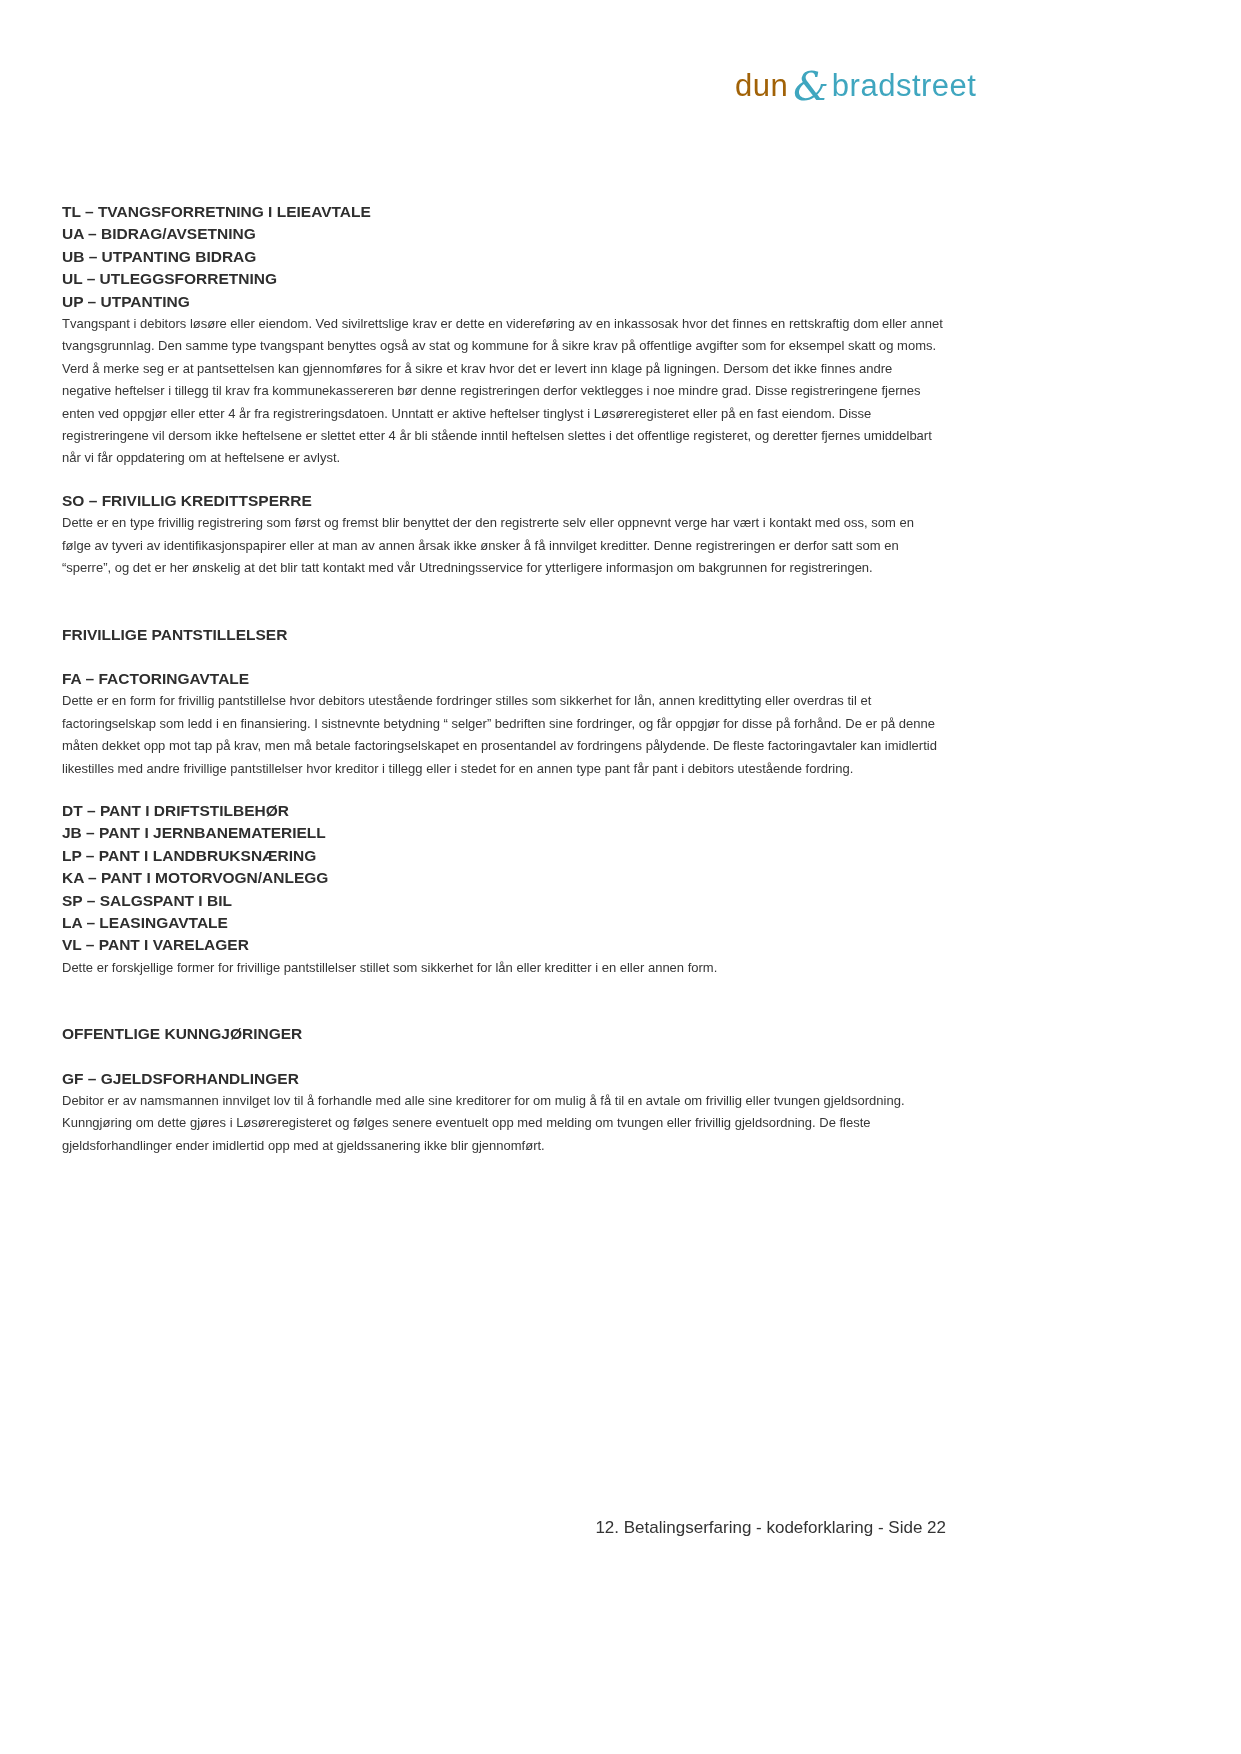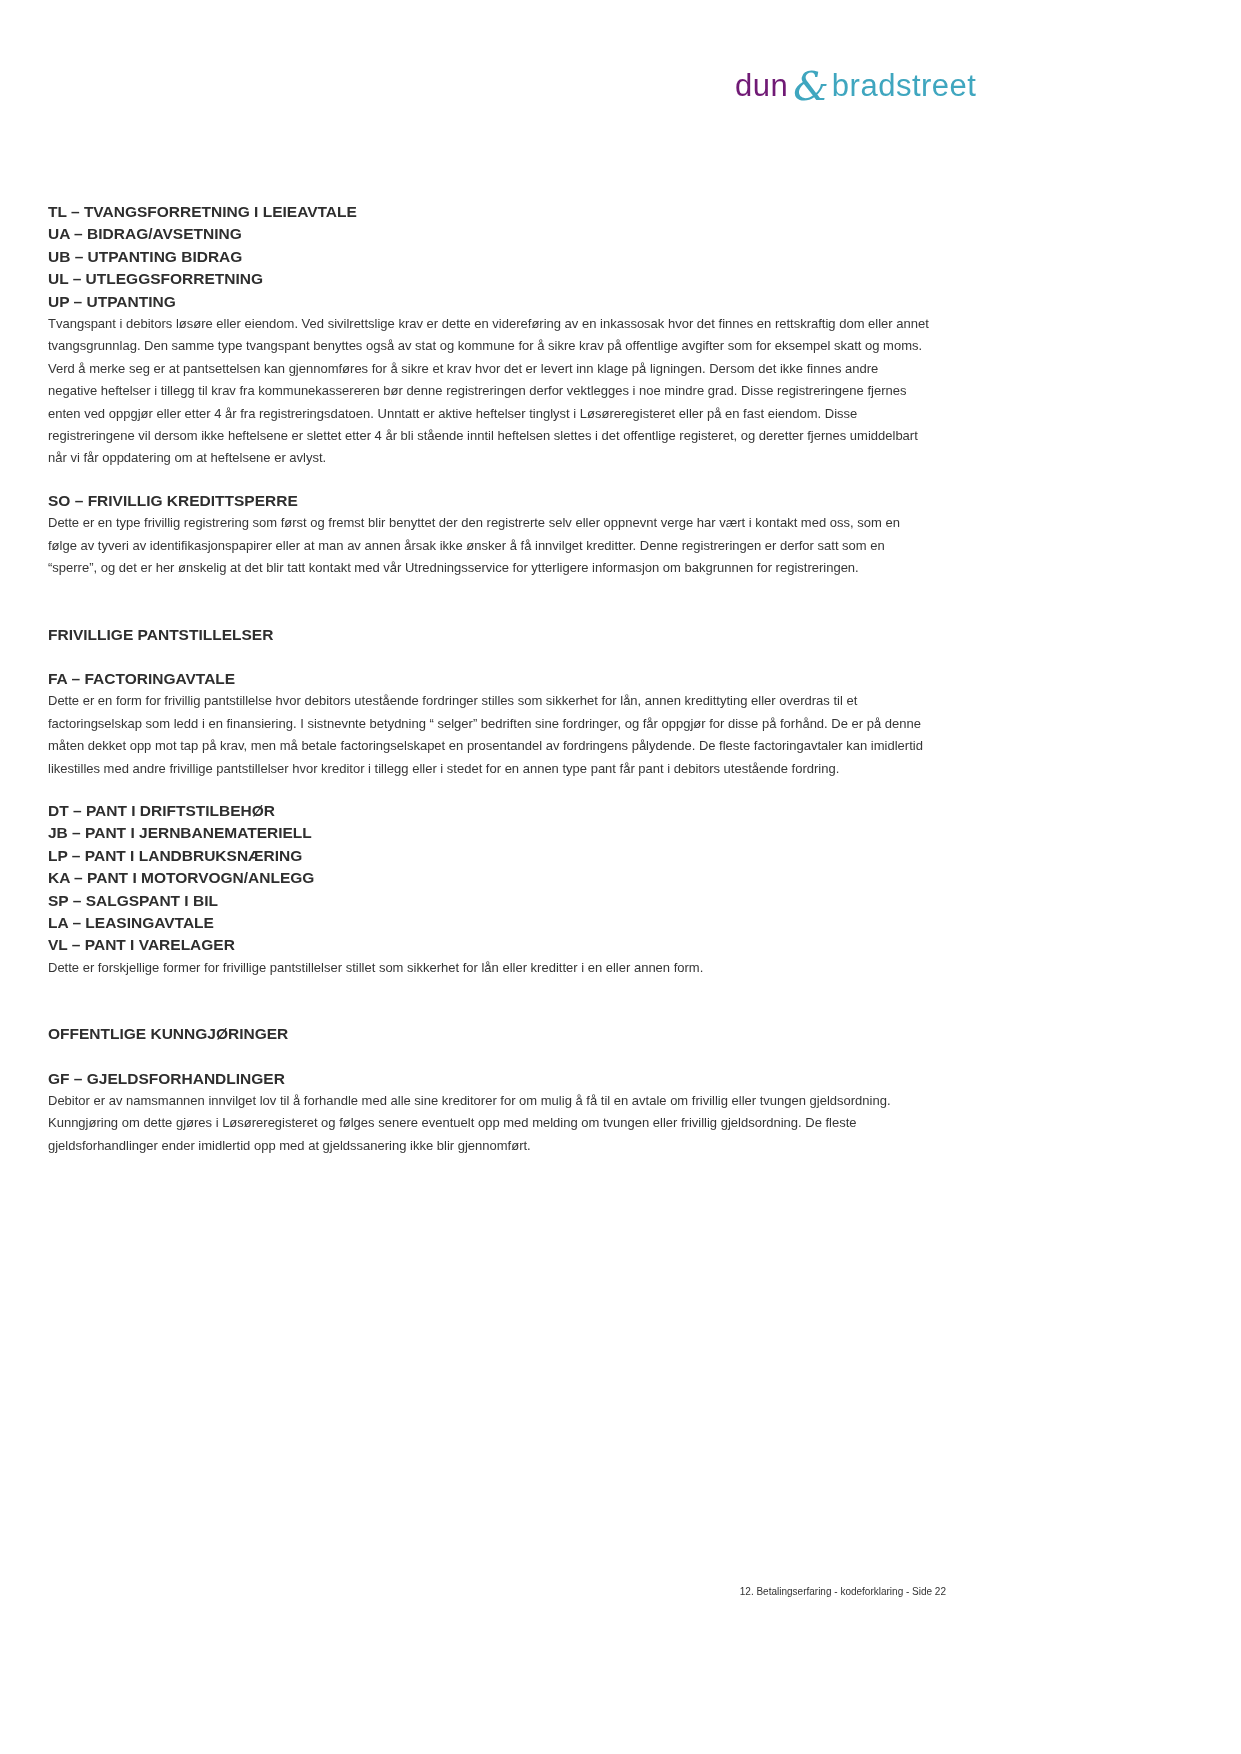--- a/index.html
+++ b/index.html
@@ -21,41 +21,41 @@
   .logo {
     position: absolute;
     top: 68px;
     left: 735px;
     display: flex;
     align-items: center;
     white-space: nowrap;
   }
   .logo-dun {
     font-size: 31px;
-    color: #701a75;
+    color: #a16207;
     letter-spacing: 0.5px;
     text-align: right;
   }
   .logo-amp {
     font-family: "DejaVu Serif", serif;
     font-style: italic;
     font-size: 40px;
     line-height: 34px;
     color: #3fa6bf;
     margin: 0 3px 0 5px;
   }
   .logo-bradstreet {
     font-size: 31px;
     color: #3fa6bf;
     letter-spacing: 0.5px;
   }
   
   .content {
     position: absolute;
-    left: 48px;
+    left: 62px;
     top: 201px;
     width: 882px;
     font-size: 15.5px;
     line-height: 22.4px;
   }
   .block { margin: 0 0 20px 0; }
   .code-line {
     font-size: 15.5px;
     font-weight: bold;
     color: #2e2e2e;
@@ -70,25 +70,25 @@
     font-size: 15.5px;
     font-weight: bold;
     color: #2e2e2e;
     line-height: 22.4px;
     margin: 44px 0 22px 0;
   }
   .section-title.mt-lg { }
   
   .footer {
     position: absolute;
-    top: 1586px;
+    top: 1518px;
     left: 64px;
     width: 882px;
     text-align: right;
-    font-size: 10px;
+    font-size: 17px;
     color: #333333;
   }
 </style>
 </head>
 <body>
 
 <div class="page">
 
   <header class="logo">
     <span class="logo-dun">dun</span>

